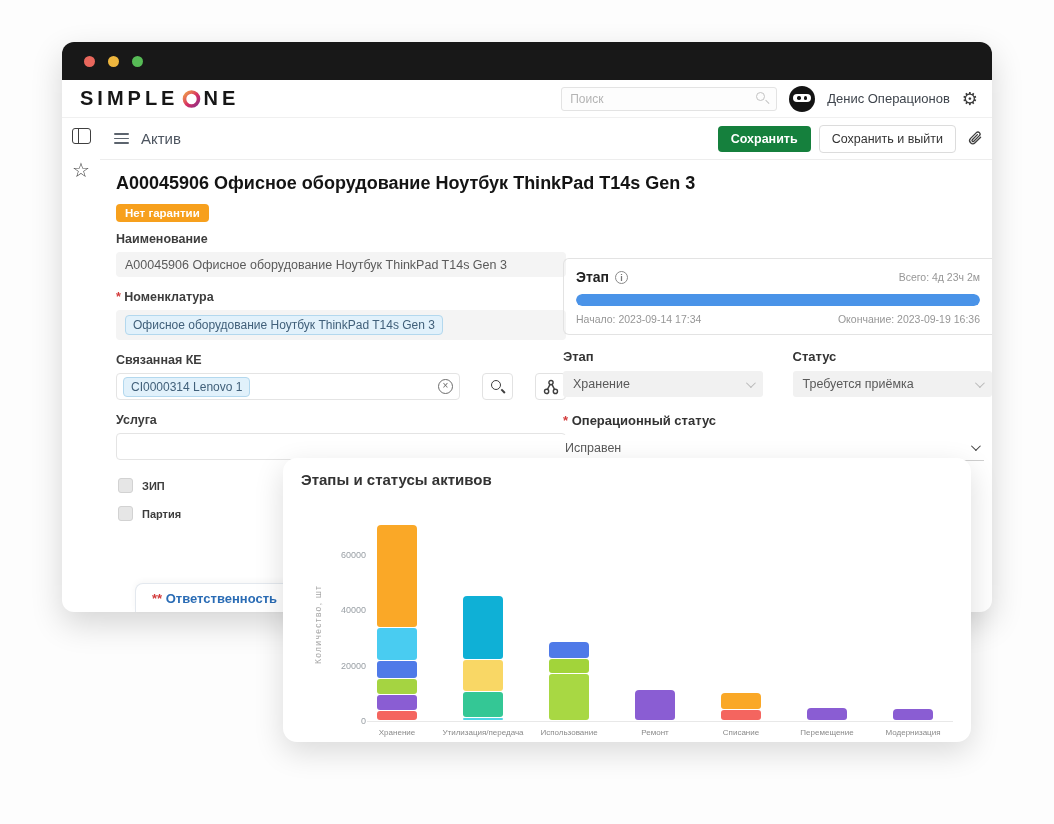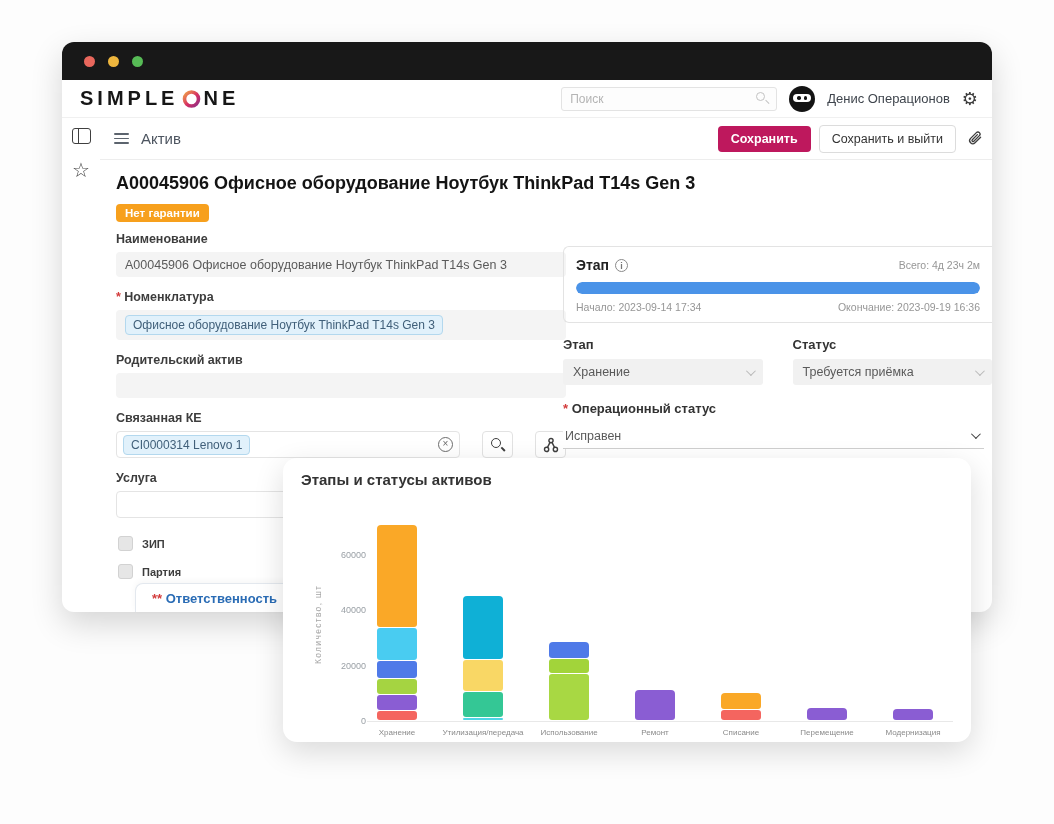--- a/index.html
+++ b/index.html
@@ -47,21 +47,21 @@
   .panel-ic::after { content:""; position:absolute; left:5px; top:0; bottom:0; width:1.7px; background:#3f3f3f; }
   .star { font-size:20px; color:#4a4a4a; line-height:1; }
 
   .main { flex:1 1 auto; position:relative; min-width:0; }
   .toolbar { height:42px; display:flex; align-items:center; border-bottom:1px solid #ededed;
              padding:0 8px 0 14px; gap:12px; }
   .burger { display:flex; flex-direction:column; gap:3px; cursor:pointer; }
   .burger span { width:15px; height:1.8px; background:#5c646e; border-radius:1px; }
   .module-title { font-size:15px; color:#4d5560; }
   .toolbar-right { margin-left:auto; display:flex; align-items:center; gap:8px; }
-  .btn-primary { background:#be185d; color:#fff; font-weight:700; font-size:12.5px;
+  .btn-primary { background:#15803d; color:#fff; font-weight:700; font-size:12.5px;
                  border:none; border-radius:4px; padding:6px 13px; cursor:pointer;
                  font-family:"Liberation Sans",sans-serif;}
   .btn-secondary { background:#fff; color:#333; font-size:12.5px; border:1px solid #dcdcdc;
                  border-radius:4px; padding:6px 12px; cursor:pointer;
                  font-family:"Liberation Sans",sans-serif;}
   .clip { margin-left:2px; cursor:pointer; display:flex; }
 
   .rec-title { font-size:18px; font-weight:700; color:#141414; padding:13px 16px 2px 16px; }
   .badge { display:inline-block; margin:8px 0 0 16px; background:#f7a01d; color:#fff;
            font-size:11.5px; font-weight:700; padding:3px 9px; border-radius:4px; }
@@ -91,21 +91,21 @@
   .chk { width:15px; height:15px; background:#e6e6e6; border:1px solid #d2d2d2; border-radius:3px; cursor:pointer; }
   .chk-row span { font-size:11px; font-weight:700; color:#3d3d3d; }
 
   .resp-tab { position:absolute; left:35px; bottom:0; height:29px; min-width:142px;
               background:#fff; border:1px solid #e3e8ee; border-bottom:none;
               border-radius:8px 8px 0 0; display:flex; align-items:center; justify-content:center;
               font-size:13px; font-weight:700; color:#2a6cb5; padding:0 16px; cursor:pointer;
               box-shadow:0 -2px 6px rgba(0,0,0,.04); }
 
   
-  .right-col { position:absolute; left:463px; top:24px; right:0; }
+  .right-col { position:absolute; left:463px; top:36px; right:0; }
   .stage-card { border:1px solid #e3e3e3; border-right:none; border-radius:6px 0 0 6px;
                 padding:10px 12px 9px 12px; }
   .stage-head { display:flex; align-items:center; }
   .stage-head .t { font-size:14px; font-weight:700; color:#222; }
   .info-ic { width:13px; height:13px; border:1.2px solid #8a8a8a; border-radius:50%;
              font-size:9px; color:#777; text-align:center; line-height:12px; margin-left:6px;
              font-weight:700; }
   .stage-head .total { margin-left:auto; font-size:10.5px; color:#969696;padding-left:32px; }
   .progress { margin-top:9px; height:12px; border-radius:7px; background:#eef3fa; overflow:hidden; }
   .progress > div { height:100%; border-radius:7px; }
@@ -224,24 +224,20 @@
             <div class="ro-field">A00045906 Офисное оборудование Ноутбук ThinkPad T14s Gen 3</div>
           </div>
 
           <div class="fld">
             <label class="req">Номенклатура</label>
             <div class="ro-field">
               <span class="chip">Офисное оборудование Ноутбук ThinkPad T14s Gen 3</span>
             </div>
           </div>
 
-          <div class="fld">
-            <label>Родительский актив</label>
-            <div class="ro-field"></div>
-          </div>
 
           <div class="fld">
             <label>Связанная КЕ</label>
             <div class="ref-row">
               <div class="wh-field">
                 <span class="chip">CI0000314 Lenovo 1</span>
                 <span class="clear-ic">×</span>
               </div>
               <span class="icon-btn">
                 <span class="mag2">

